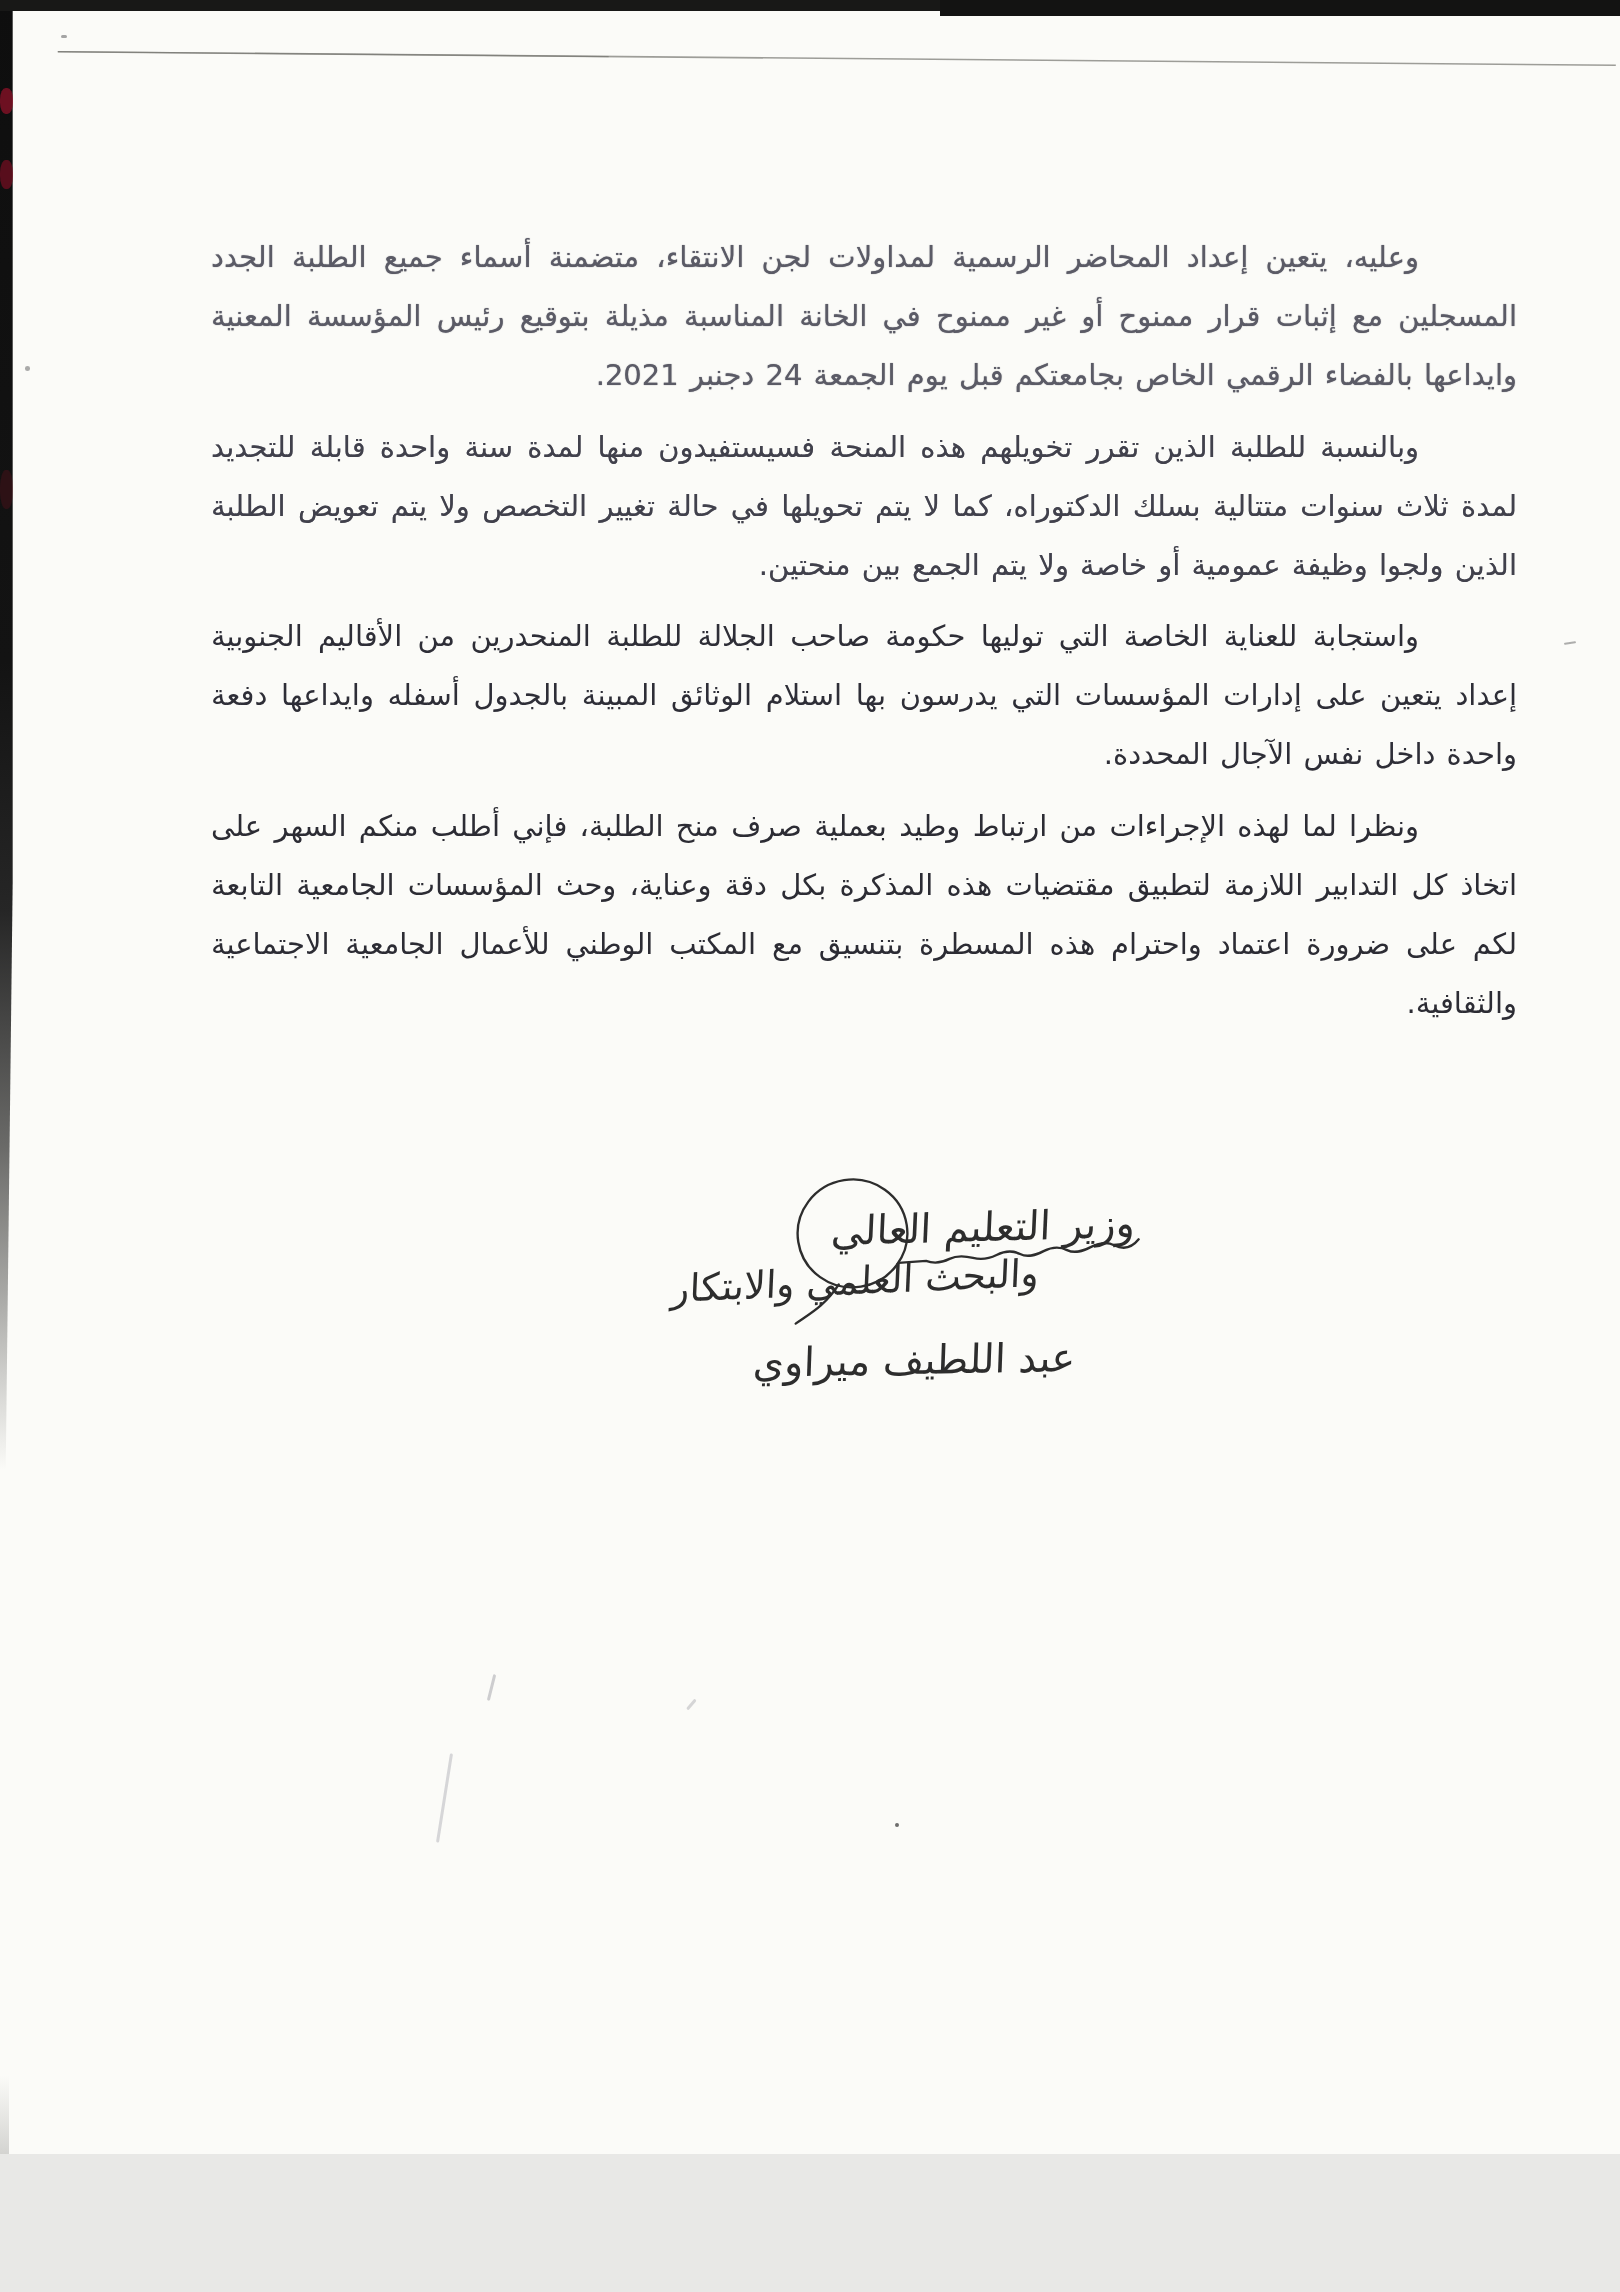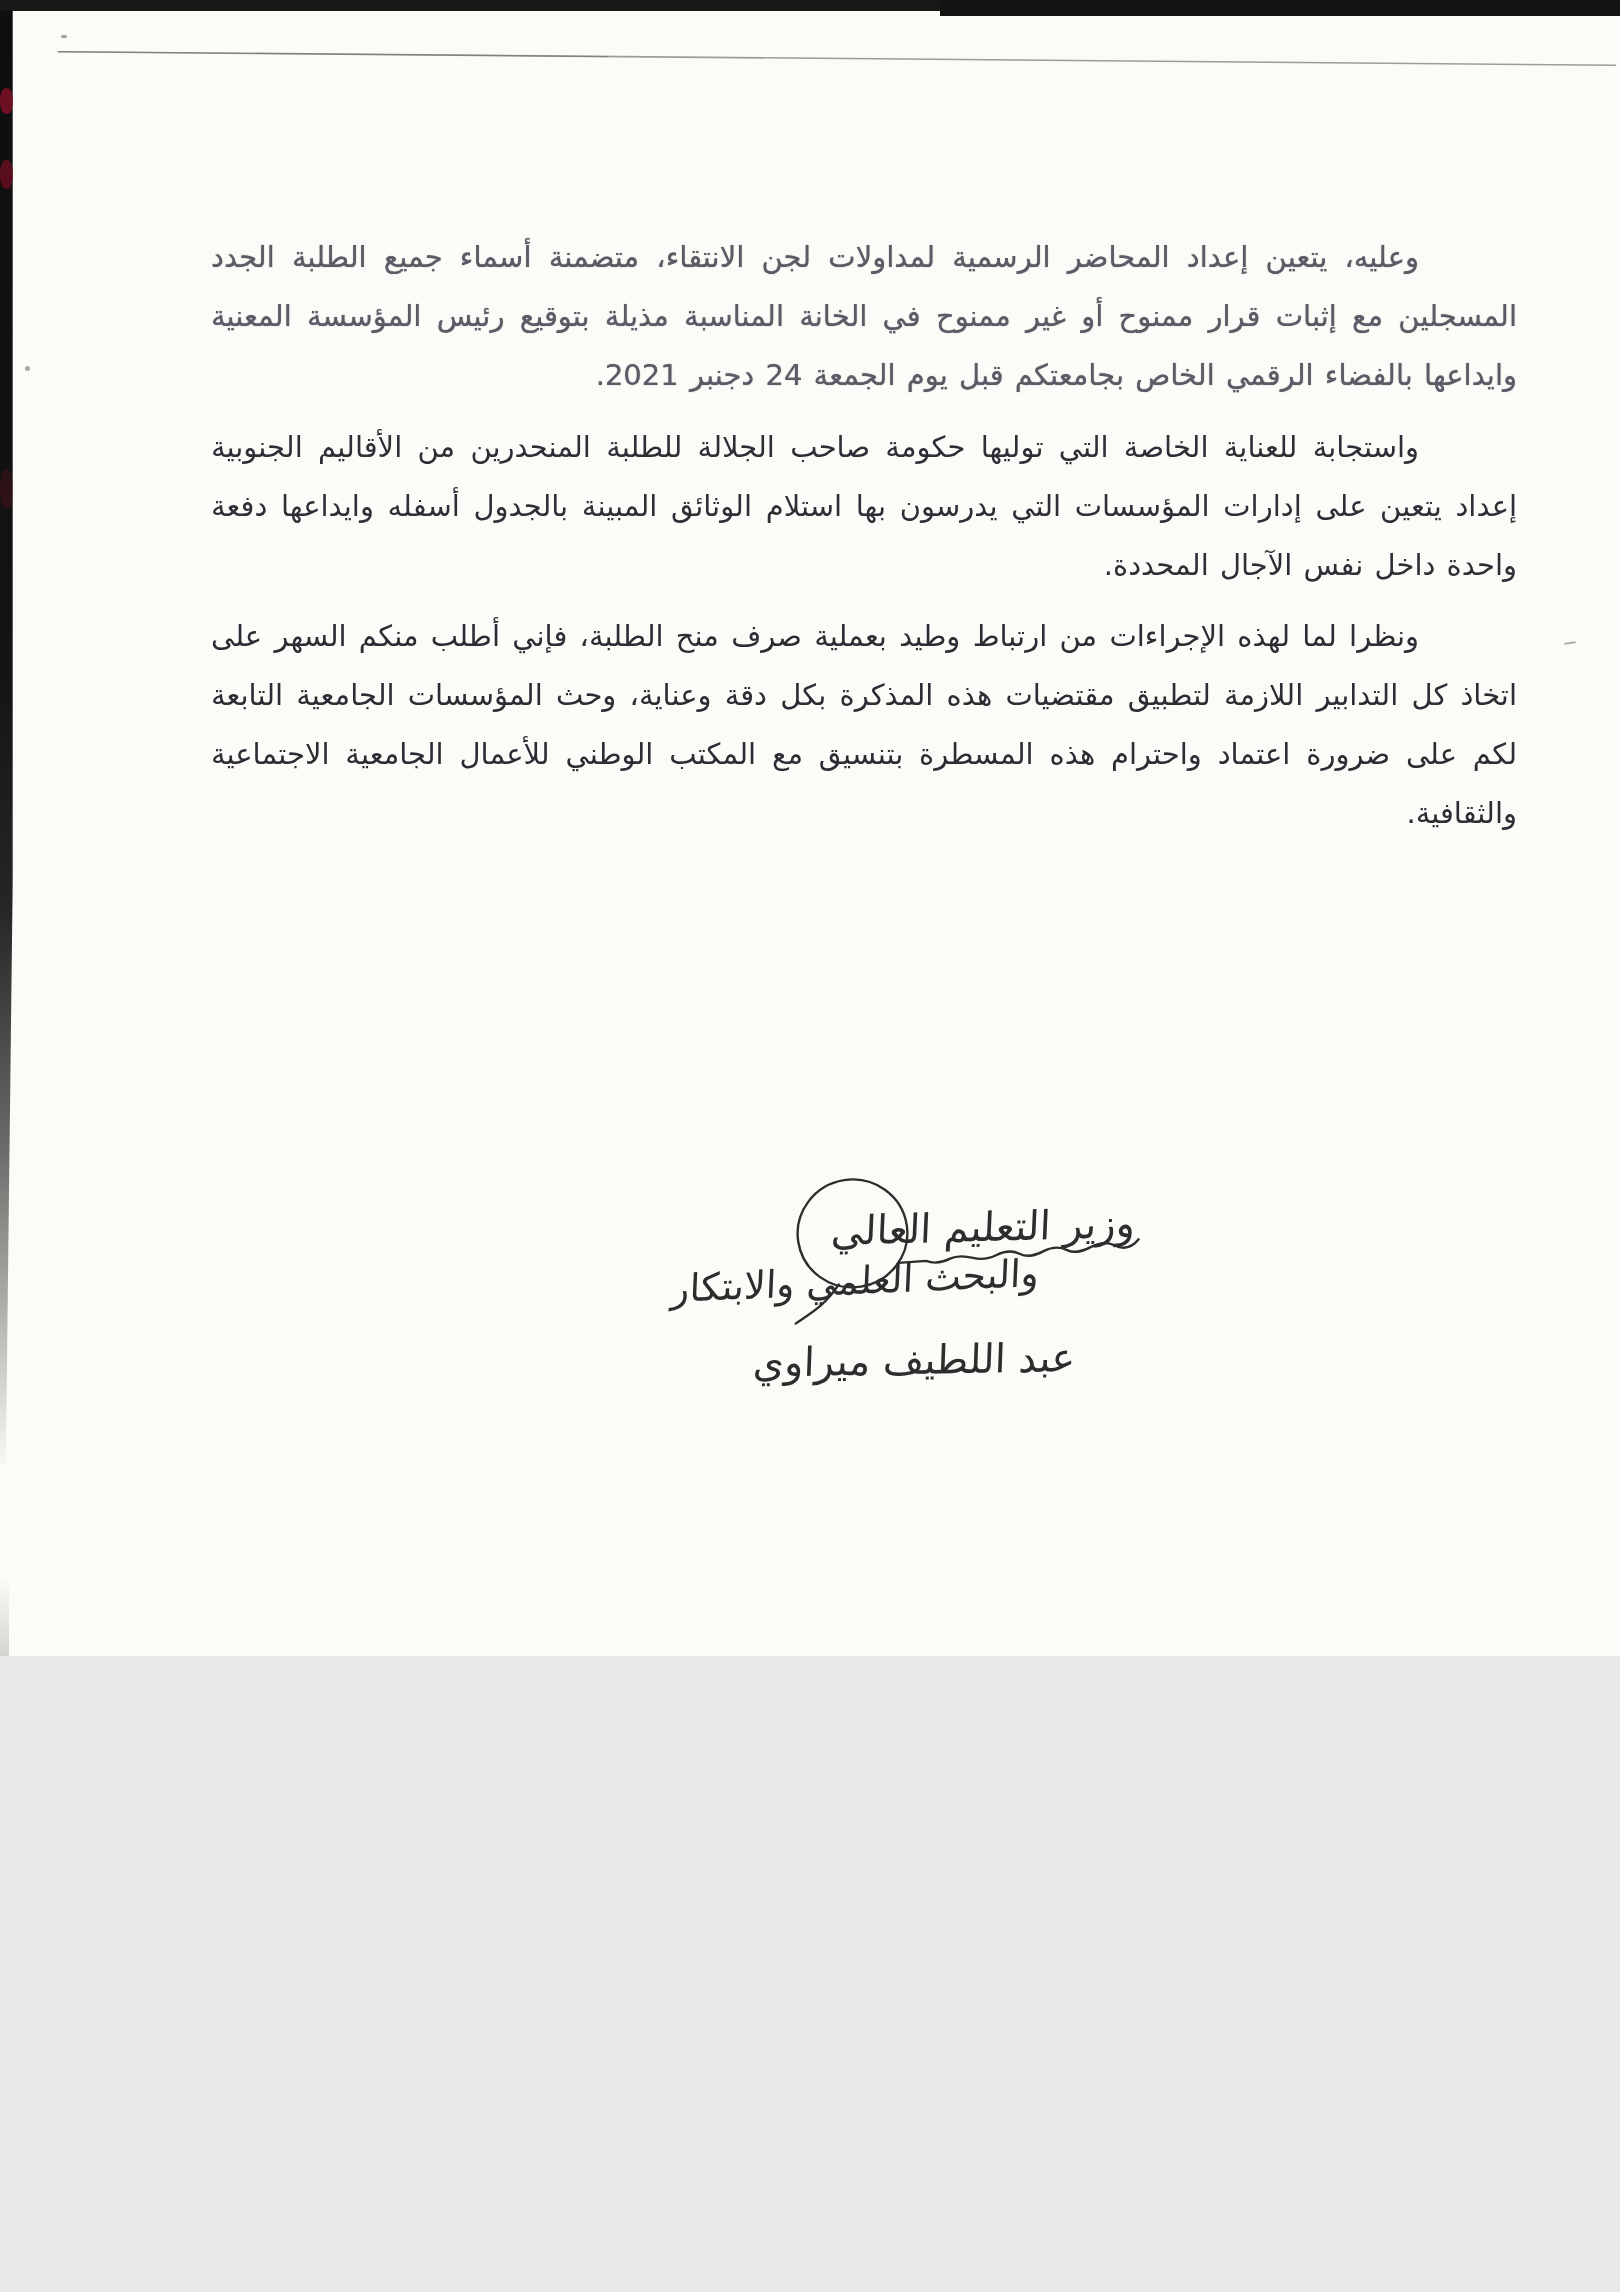--- a/index.html
+++ b/index.html
@@ -1,18 +1,18 @@
 <!DOCTYPE html>
 <html lang="ar"><head>
 <meta charset="utf-8">
 <style>
   html,body{margin:0;padding:0;background:#e8e8e6;}
   .page{
     position:relative;
-    width:1620px;height:1656px;
+    width:1620px;height:2154px;
     background:#fbfbf8;
     overflow:hidden;
     font-family:"DejaVu Sans",sans-serif;
   }
   
   .scan-edge-left{
     position:absolute;left:0;top:0;width:12.7px;height:1470px;
     background:linear-gradient(180deg,#0e0e0e 0%,#131313 45%,#262626 62%,#6a6a68 78%,#a8a8a5 88%,rgba(168,168,165,0) 100%);
     clip-path:polygon(0 0,100% 0,100% 60%,45% 100%,0 100%);
   }
@@ -88,20 +88,21 @@
   <div class="speck s1"></div>
   <div class="speck s2"></div>
   <div class="speck s3"></div>
   <div class="speck s4"></div>
   <div class="speck s5"></div>
   <div class="speck s6"></div>
   <div class="speck s7"></div>
 
   <div class="content">
     <p class="para p1">وعليه، يتعين إعداد المحاضر الرسمية لمداولات لجن الانتقاء، متضمنة أسماء جميع الطلبة الجدد المسجلين مع إثبات قرار ممنوح أو غير ممنوح في الخانة المناسبة مذيلة بتوقيع رئيس المؤسسة المعنية وايداعها بالفضاء الرقمي الخاص بجامعتكم قبل يوم الجمعة 24 دجنبر 2021.</p>
+    <p class="para p2">وبالنسبة للطلبة الذين تقرر تخويلهم هذه المنحة فسيستفيدون منها لمدة سنة واحدة قابلة للتجديد لمدة ثلاث سنوات متتالية بسلك الدكتوراه، كما لا يتم تحويلها في حالة تغيير التخصص ولا يتم تعويض الطلبة الذين ولجوا وظيفة عمومية أو خاصة ولا يتم الجمع بين منحتين.</p>
     <p class="para p3">واستجابة للعناية الخاصة التي توليها حكومة صاحب الجلالة للطلبة المنحدرين من الأقاليم الجنوبية إعداد يتعين على إدارات المؤسسات التي يدرسون بها استلام الوثائق المبينة بالجدول أسفله وايداعها دفعة واحدة داخل نفس الآجال المحددة.</p>
     <p class="para p4">ونظرا لما لهذه الإجراءات من ارتباط وطيد بعملية صرف منح الطلبة، فإني أطلب منكم السهر على اتخاذ كل التدابير اللازمة لتطبيق مقتضيات هذه المذكرة بكل دقة وعناية، وحث المؤسسات الجامعية التابعة لكم على ضرورة اعتماد واحترام هذه المسطرة بتنسيق مع المكتب الوطني للأعمال الجامعية الاجتماعية والثقافية.</p>
   </div>
 
   <div class="sig-line sig1">وزير التعليم العالي</div>
   <div class="sig-line sig2">والبحث العلمي والابتكار</div>
   <div class="sig-line sig3">عبد اللطيف ميراوي</div>
 
   <svg class="sig-svg" width="451" height="196" viewBox="0 0 460 200">
     <g fill="none" stroke="#2d2d2d" stroke-width="2.4" stroke-linecap="round">

